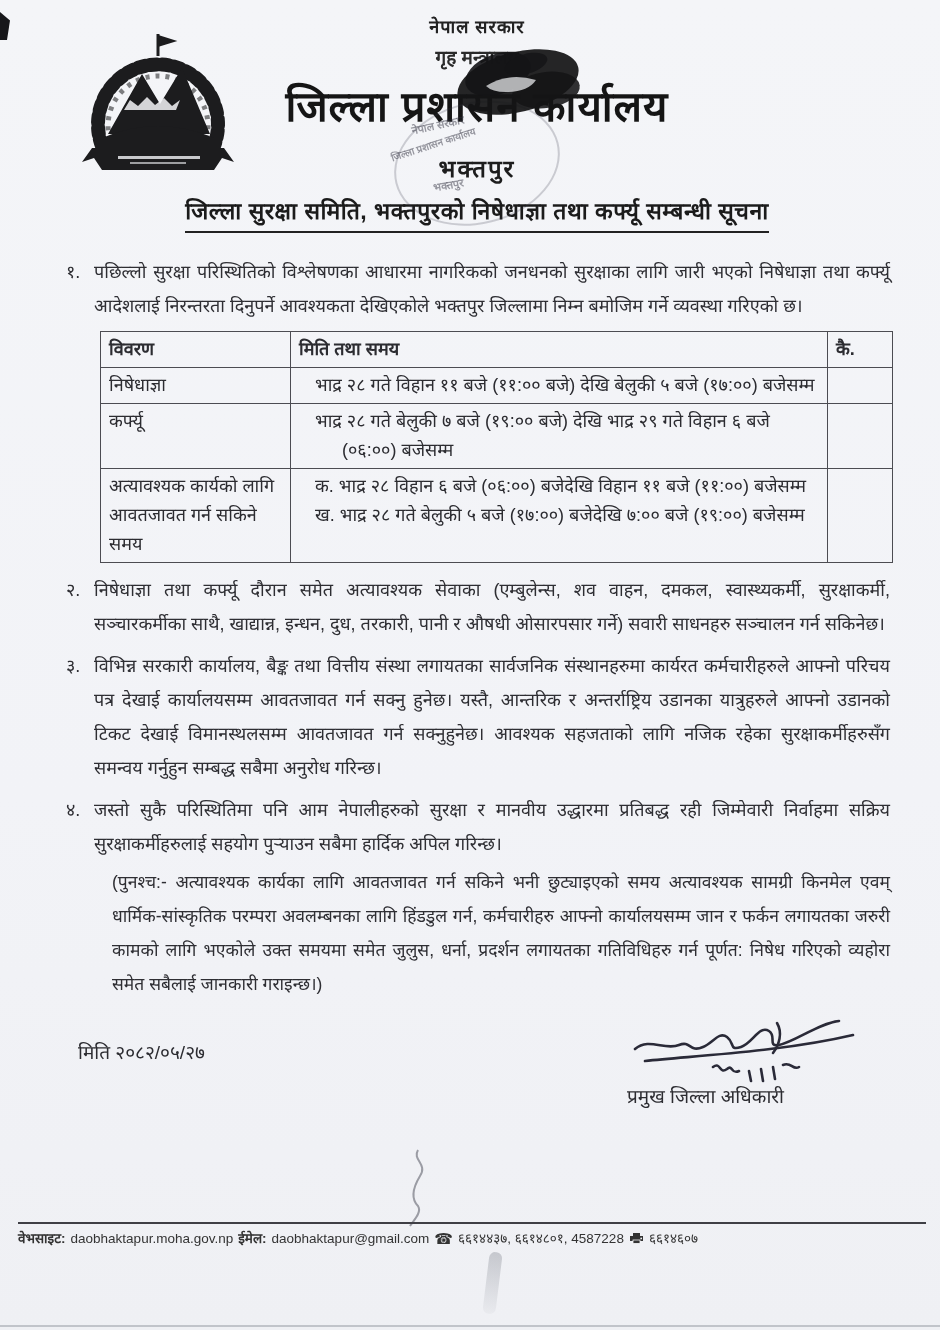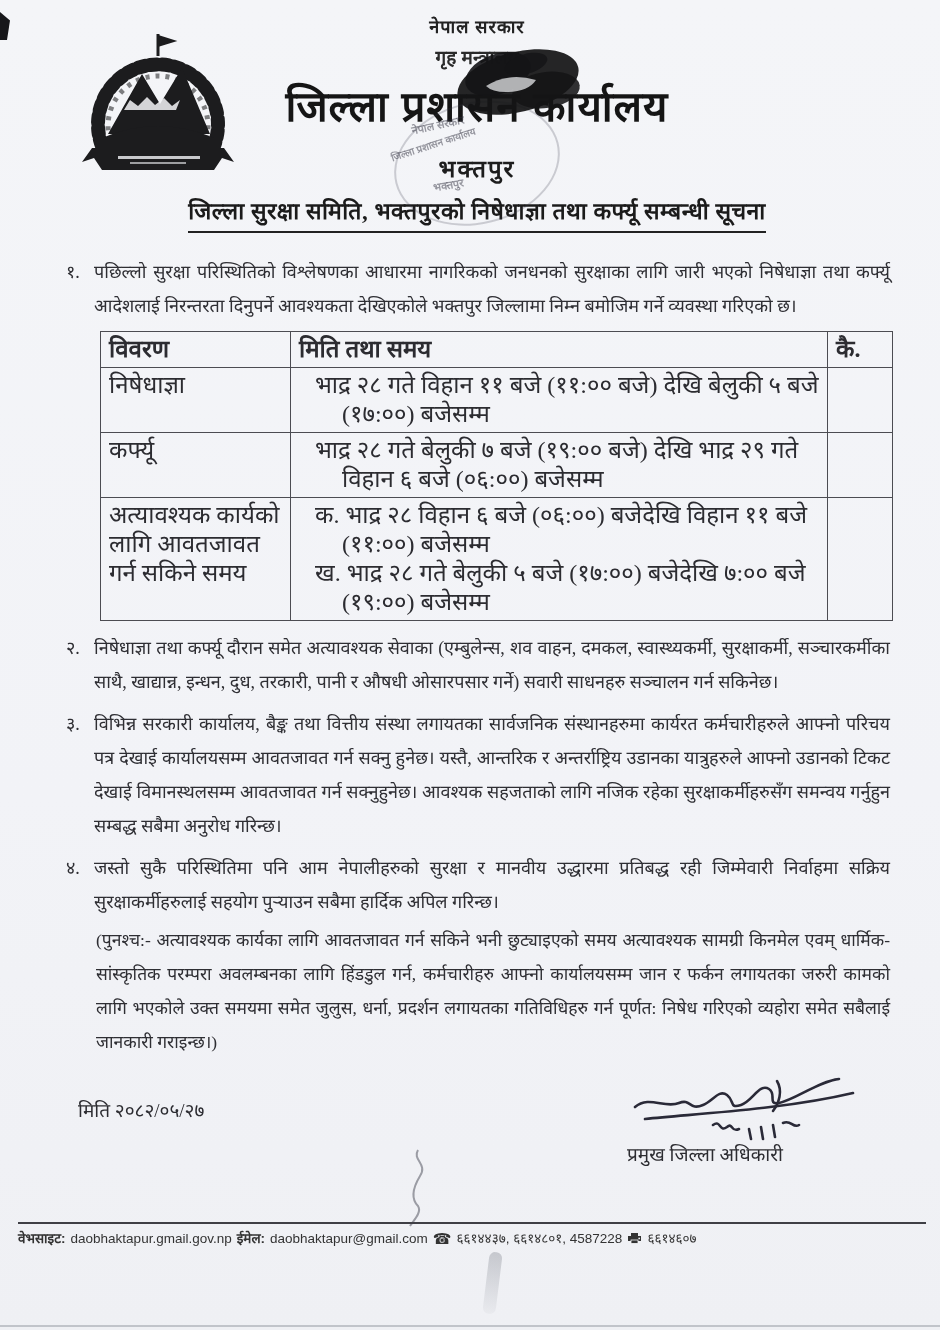--- a/index.html
+++ b/index.html
@@ -23,32 +23,32 @@
     position:absolute; left:50%; top:50%; width:168px; height:122px; z-index:1;
     transform:translate(-50%,-54%) rotate(-14deg);
     border:2px solid rgba(55,55,75,.22); border-radius:50%;
   }
   .stamp-txt { position:absolute; z-index:1; color:rgba(45,45,60,.48); font-weight:bold; white-space:nowrap; }
   .stamp-t1 { font-size:11px; left:-28px; top:-34px; transform:rotate(-12deg); }
   .stamp-t2 { font-size:10px; left:-50px; top:-14px; transform:rotate(-18deg); }
   .stamp-t3 { font-size:11px; left:-6px; top:26px; transform:rotate(-10deg); }
   .ink-blob { position:absolute; left:420px; top:38px; width:168px; height:96px; z-index:3; pointer-events:none; }
   
-  .docbody { position:absolute; left:64px; top:194px; width:826px;font-family:Liberation Serif, serif; }
+  .docbody { position:absolute; left:64px; top:194px; width:826px; }
   .title-wrap { text-align:center; margin-bottom:22px; }
   .notice-title {
     display:inline-block; font-size:23px; font-weight:bold; color:#1b1b1b;
     border-bottom:2.5px solid #222; padding-bottom:5px; letter-spacing:.5px;
   }
   .para { position:relative; padding-left:30px; font-size:18px; line-height:34px; text-align:justify; margin-bottom:8px; color:#2e2e33; }
   .para .num { position:absolute; left:2px; top:0; font-weight:normal; }
-  .postscript { margin-left:32px; font-size:17.5px; line-height:34px; text-align:justify; color:#2e2e33; }
+  .postscript { margin-left:48px; font-size:17.5px; line-height:34px; text-align:justify; color:#2e2e33; }
   
   table.sched { border-collapse:collapse; margin:4px 0 10px 36px; width:792px; table-layout:fixed; }
-  .sched th, .sched td { border:1.6px solid #4c4c52; font-size:24px; line-height:29px; padding:3px 8px; vertical-align:top; text-align:left; font-weight:normal; color:#2c2c31; }
+  .sched th, .sched td { border:1.6px solid #4c4c52; font-size:18px; line-height:29px; padding:3px 8px; vertical-align:top; text-align:left; font-weight:normal; color:#2c2c31; }
   .sched th { font-weight:bold; }
   .col-detail { width:190px; } .col-time { width:537px; } .col-remark { width:65px; }
   .t-line { padding-left:27px; text-indent:-27px;margin-left:16px; }
   .t-line:empty { display:none; }
   
   .sign-row { display:flex; justify-content:space-between; align-items:flex-start; margin-top:14px; }
   .date-line { font-size:19px; margin:24px 12px 0 14px; color:#2c2c31; }
   .sig-block { text-align:left; margin-right:28px; }
   .sig-svg { display:block; margin:0 auto -6px auto; }
   .signatory { font-size:19px; color:#2c2c31; margin-top:2px; }
@@ -195,21 +195,21 @@
     </div>
   </div>
 
   <svg class="pen-stray" width="40" height="84" viewBox="0 0 40 84">
     <path d="M20 4 c-6 10 10 14 2 26 c-6 10 -10 22 -2 30 c4 6 -4 14 -8 20" fill="none" stroke="rgba(70,72,84,.5)" stroke-width="2"></path>
   </svg>
 
   <div class="footer">
     <div class="footer-line">
       <span class="lbl">वेभसाइट:</span>
-      <span>daobhaktapur.gmail.gov.np</span>
+      <span>daobhaktapur.moha.gov.np</span>
       <span class="lbl">ईमेल:</span>
       <span>daobhaktapur@gmail.com</span>
       <span class="glyph">☎</span>
       <span>६६१४४३७, ६६१४८०१, 4587228</span>
       <svg width="15" height="12" viewBox="0 0 15 12">
         <rect x="1" y="4" width="13" height="5" fill="#333"></rect>
         <rect x="4" y="1" width="7" height="3" fill="#333"></rect>
         <rect x="4" y="8" width="7" height="3.4" fill="#333" stroke="#f4f5f8" stroke-width=".8"></rect>
         <circle cx="12.2" cy="6.4" r=".9" fill="#f4f5f8"></circle>
       </svg>

